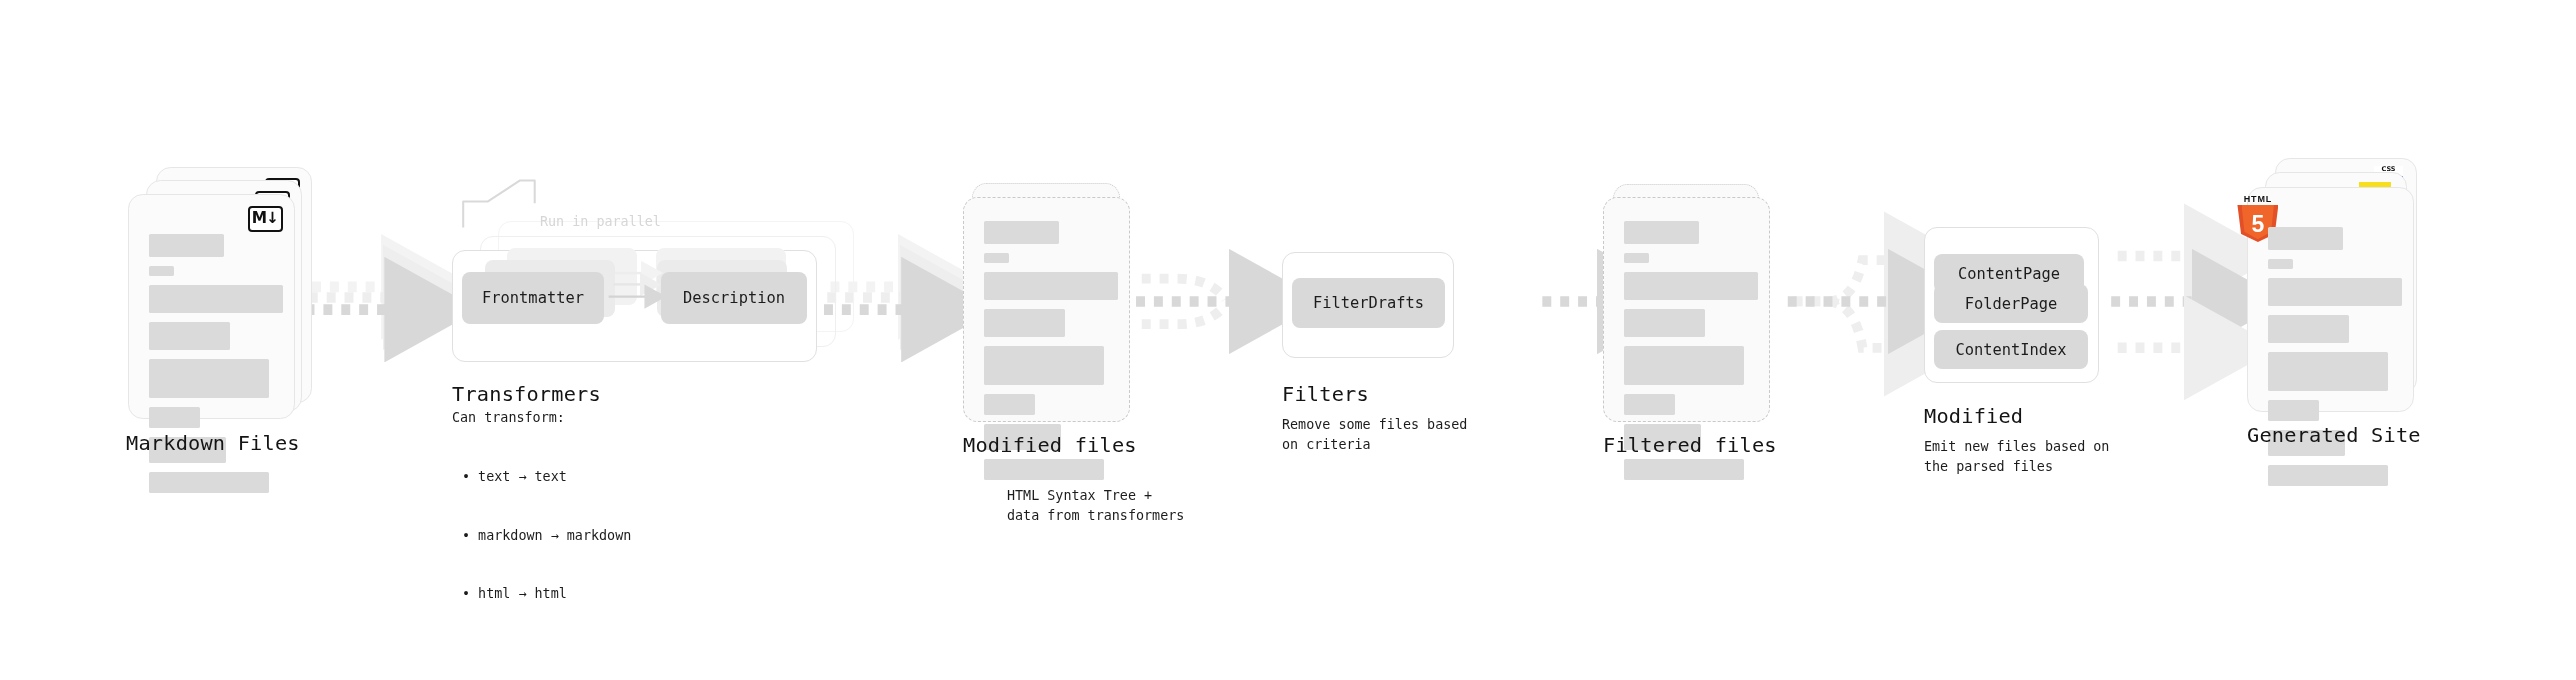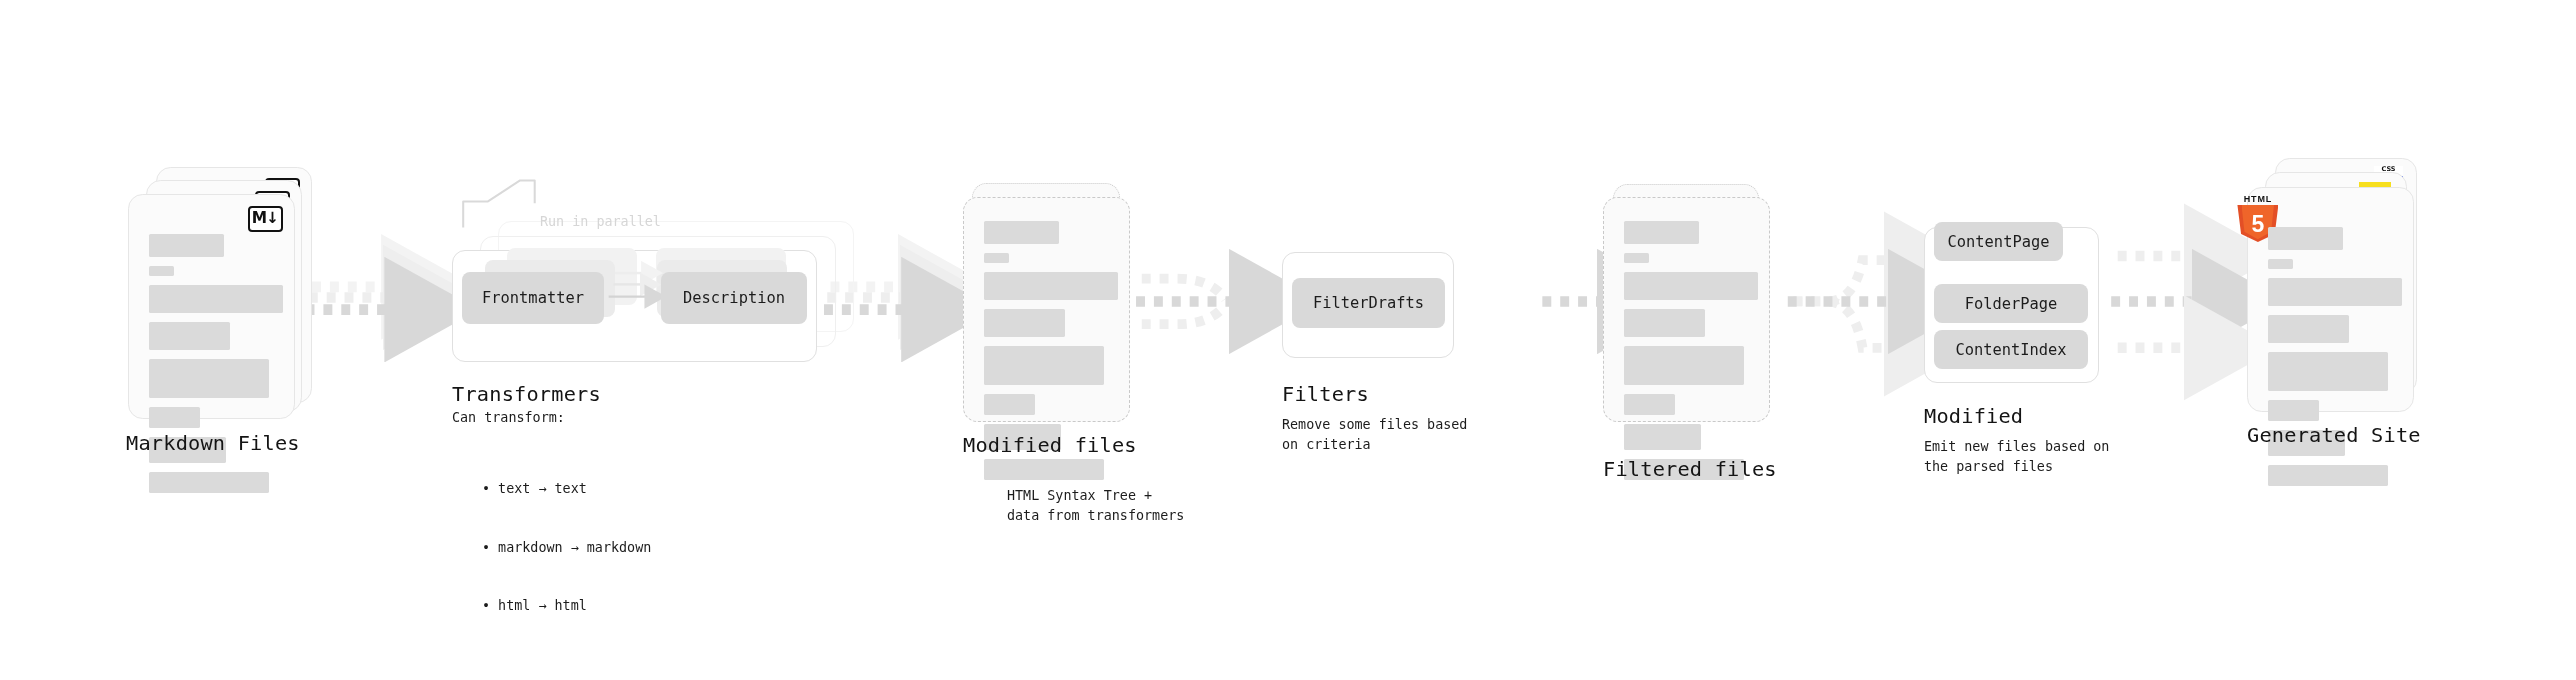--- a/index.html
+++ b/index.html
@@ -224,21 +224,21 @@
       <path d="M755,350 L790,350" stroke="#e6e6e6" stroke-width="3" fill="none" marker-end="url(#ahf)"></path>
       <path d="M749,365 L796,365" stroke="#d3d3d3" stroke-width="3" fill="none" marker-end="url(#ah)"></path>
     </svg>
 
     <div class="chip" style="left:462px;top:272px;width:142px;height:52px;">Frontmatter</div>
     <div class="chip" style="left:661px;top:272px;width:146px;height:52px;">Description</div>
   </div>
   <div class="ann" style="left:540px;top:202px;">Run in parallel</div>
   <div class="title" style="left:452px;top:382px;">Transformers</div>
   <div class="subtitle" style="left:452px;top:408px;text-align:right;">Can transform:</div>
-  <div class="bullets" style="left:462px;top:440px;margin-left:20px;">
+  <div class="bullets" style="left:462px;top:428px;">
     <div>• text → text</div>
     <div>• markdown → markdown</div>
     <div>• html → html</div>
   </div>
 
   <div class="doc-stack">
     <div class="doc dotted" style="left:972px;top:183px;width:148px;height:228px;"></div>
     <div class="doc dashed" style="left:963px;top:197px;width:167px;height:225px;">
       <div class="bars" style="top:23px;">
         <div class="bar" style="width:75px;height:23px;"></div>
@@ -272,25 +272,25 @@
         <div class="bar" style="width:25px;height:9.8px;"></div>
         <div class="bar" style="width:134px;height:28px;"></div>
         <div class="bar" style="width:81px;height:28px;"></div>
         <div class="bar" style="width:120px;height:39px;"></div>
         <div class="bar" style="width:51px;height:21px;"></div>
         <div class="bar" style="width:77px;height:26px;"></div>
         <div class="bar" style="width:120px;height:21px;"></div>
       </div>
     </div>
   </div>
-  <div class="title" style="left:1603px;top:433px;margin-top:24px;">Filtered files</div>
+  <div class="title" style="left:1603px;top:433px;">Filtered files</div>
 
   <div class="node">
     <div class="gbox" style="left:1924px;top:227px;width:175px;height:156px;"></div>
-    <div class="chip" style="left:1934px;top:222px;width:129px;height:39px;">ContentPage</div>
+    <div class="chip" style="left:1934px;top:254px;width:150px;height:39px;">ContentPage</div>
     <div class="chip" style="left:1934px;top:284px;width:154px;height:39px;">FolderPage</div>
     <div class="chip" style="left:1934px;top:330px;width:154px;height:39px;">ContentIndex</div>
   </div>
   <div class="title" style="left:1924px;top:404px;">Modified</div>
   <div class="subtitle" style="left:1924px;top:437px;">Emit new files based on
 the parsed files</div>
 
   <div class="doc-stack">
     <div class="doc" style="left:2275px;top:158px;width:142px;height:236px;">
       <div class="badge css-badge" style="right:13px;top:7.3px;">CSS</div>

